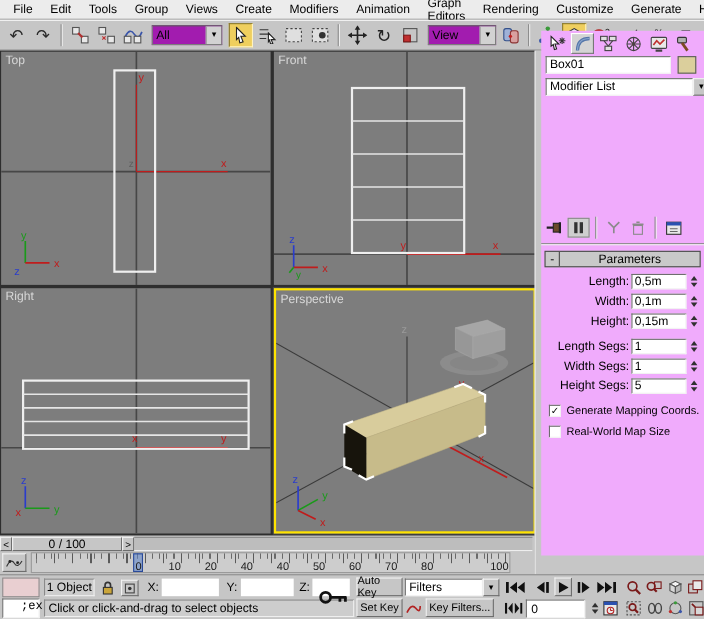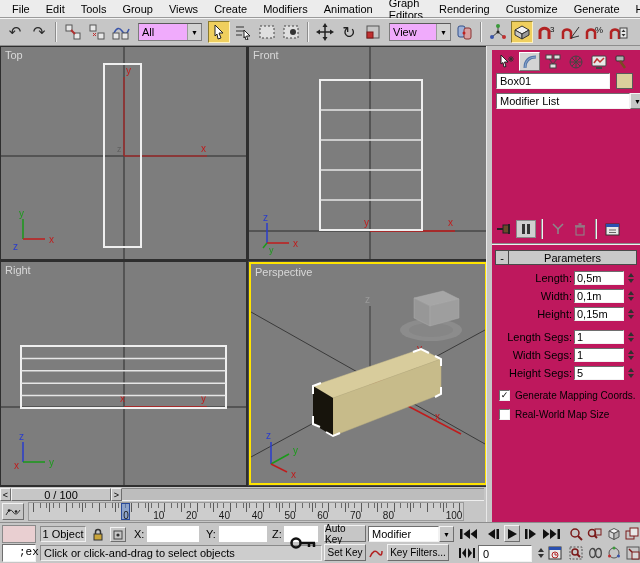--- a/index.html
+++ b/index.html
@@ -8,32 +8,32 @@
 .abs{position:absolute}
 .g{font-family:"DejaVu Sans",sans-serif}
 
 #menubar{position:absolute;left:0;top:0;width:640px;height:18px;background:#ececec;border-bottom:1px solid #9a9a9a;display:flex;align-items:center;padding-left:4px}
 .menu-item{padding:1px 8px;cursor:default}
 
 #toolbar{position:absolute;left:0;top:18px;width:640px;height:28px;background:#c6c6c6;border-top:1px solid #f4f4f4;border-bottom:1px solid #8d8d8d;display:flex;align-items:center;padding-left:4px;gap:2px}
 .tbtn{width:22px;height:22px;display:flex;align-items:center;justify-content:center;border:1px solid transparent;flex:0 0 auto}
 .tbtn.on{background:#efcf5e;border-top:1px solid #8a7a30;border-left:1px solid #8a7a30;border-bottom:1px solid #fff3c0;border-right:1px solid #fff3c0}
 .tsep{width:2px;height:20px;border-left:1px solid #8d8d8d;border-right:1px solid #f2f2f2;margin:0 3px;flex:0 0 auto}
-.dd{height:18px;background:#f0abfc;border:1px solid #7d7d7d;border-top-color:#5a5a5a;display:flex;align-items:center;flex:0 0 auto}
+.dd{height:18px;background:#a21caf;border:1px solid #7d7d7d;border-top-color:#5a5a5a;display:flex;align-items:center;flex:0 0 auto}
 .dd .ddtext{padding:0 3px;flex:1;font-size:11px}
 .ddarrow{width:14px;height:16px;background:#d2d2d2;border-left:1px solid #9a9a9a;display:flex;align-items:center;justify-content:center;font-size:7px}
 
 #vpwrap{position:absolute;left:0;top:46px;width:487px;height:441px;background:#2e2e2e}
 .vp{position:absolute;background:#7d7d7d;overflow:hidden}
 .vplabel{position:absolute;left:4px;top:2px;color:#d8d8d8;font-size:11px;z-index:5}
 #vp-persp{border:2px solid #ffe400;box-shadow:0 0 0 1px #4a4a4a}
 .vpsvg{position:absolute;left:0;top:0}
 
 #cstrip{position:absolute;left:486px;top:46px;width:6px;height:477px;background:#c6c6c6;border-left:1px solid #e8e8e8}
-#cpanel{position:absolute;left:492px;top:50px;width:148px;height:477px;background:#be185d}
+#cpanel{position:absolute;left:492px;top:28px;width:148px;height:477px;background:#f0abfc}
 #cptabs{position:absolute;left:4px;top:2px;width:140px;height:20px;display:flex;gap:2px}
 .cptab{width:21px;height:19px;display:flex;align-items:center;justify-content:center;border:1px solid transparent}
 .cptab.active{background:#d4d4d4;border-top:1px solid #fff;border-left:1px solid #fff;border-bottom:1px solid #777;border-right:1px solid #777}
 .sunken{background:#fff;border-top:1px solid #6e6e6e;border-left:1px solid #6e6e6e;border-bottom:1px solid #f2f2f2;border-right:1px solid #f2f2f2}
 .raised{background:#c6c6c6;border-top:1px solid #f2f2f2;border-left:1px solid #f2f2f2;border-bottom:1px solid #6e6e6e;border-right:1px solid #6e6e6e}
 #objname{position:absolute;left:4px;top:23px;width:114px;height:16px;padding:1px 3px;font-size:11px}
 #objcolor{position:absolute;left:124px;top:23px;width:17px;height:16px;border:1px solid #5a5a5a}
 #modlist{position:absolute;left:4px;top:43px;width:149px;height:16px;display:flex}
 #modstack{position:absolute;left:4px;top:63px;width:138px;height:103px;background:#a8a8a8;border-top:1px solid #6e6e6e;border-left:1px solid #6e6e6e;border-bottom:1px solid #f2f2f2;border-right:1px solid #f2f2f2}
 .stackrow{height:14px;background:#8e8e8e;color:#000;padding-left:22px;display:flex;align-items:center;font-size:11px}
@@ -592,21 +592,21 @@
         <line x1="11.5" y1="8" x2="26" y2="8" stroke="#111" stroke-width="2.5"></line>
         <line x1="20" y1="8" x2="20" y2="12" stroke="#111" stroke-width="2.5"></line>
         <line x1="25" y1="8" x2="25" y2="12" stroke="#111" stroke-width="2.5"></line>
       </svg>
     </span>
 
   <span class="sbbtn raised" style="left:324px;top:2px;width:42px">Auto Key</span>
   <span class="sbbtn raised" style="left:324px;top:21px;width:42px">Set Key</span>
 
   <div id="seldd">
-    <span class="sunken" style="flex:1;display:flex;align-items:center;padding-left:3px;font-size:11px">Modifier</span>
+    <span class="sunken" style="flex:1;display:flex;align-items:center;padding-left:3px;font-size:11px">Filters</span>
     <span class="raised" style="width:15px;display:flex;align-items:center;justify-content:center;font-size:7px">▼</span>
   </div>
   <span class="iconbtn abs" style="left:368px;top:21px;width:16px;height:17px">
       <svg width="14" height="12">
         <path d="M1,10 Q5,1 9,6 T13,4" fill="none" stroke="#b22222" stroke-width="1.5"></path>
       </svg>
     </span>
   <span class="sbbtn raised" style="left:387px;top:21px;width:62px">Key Filters...</span>
 
   <span class="pbbtn abs" style="left:458px;top:2px;width:22px">

